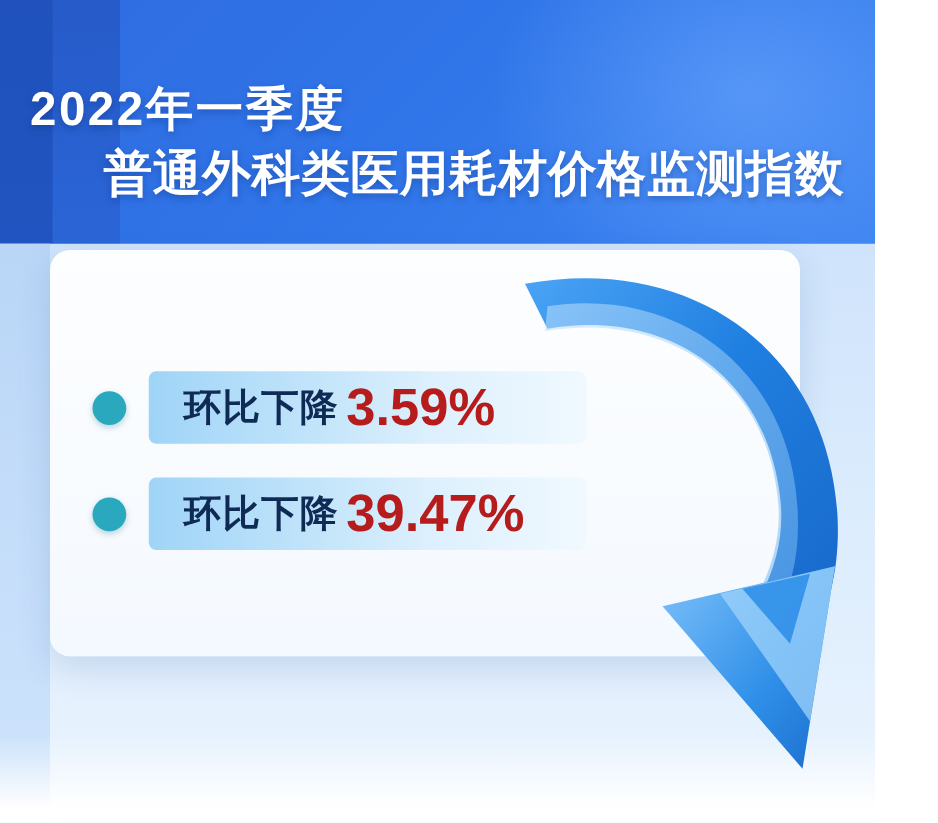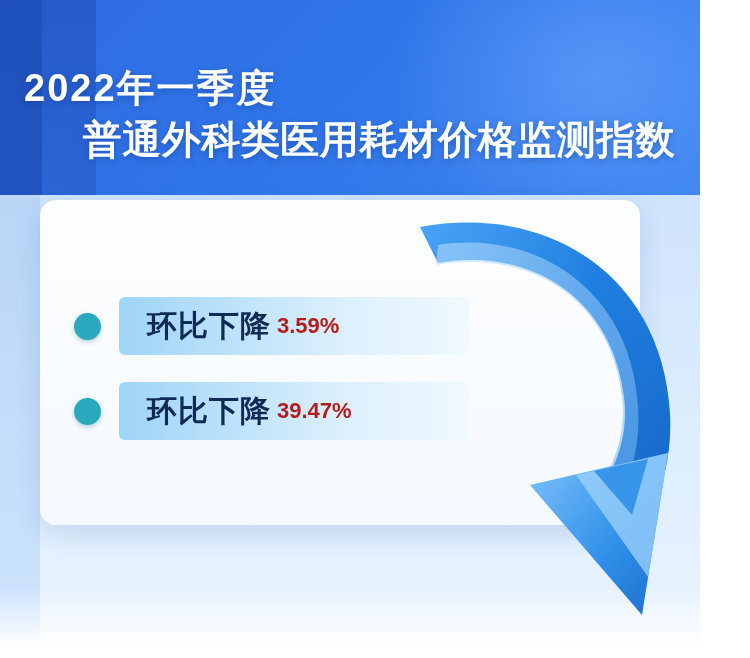--- a/index.html
+++ b/index.html
@@ -172,21 +172,21 @@
     box-sizing: border-box;
   }
   .pill-text {
     font-size: 30px;
     font-weight: bold;
     color: #0e2a55;
     letter-spacing: 1px;
     white-space: nowrap;
   }
   .pill-value {
-    font-size: 22px;
+    font-size: 42px;
     font-weight: bold;
     color: #b71c1c;
     margin-left: 6px;
     letter-spacing: 0px;
     white-space: nowrap;
   }
 </style>
 </head>
 <body>
 

